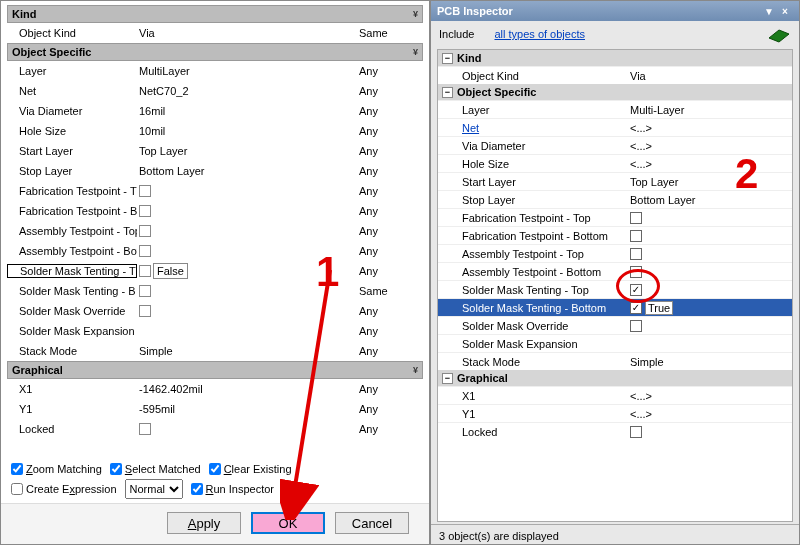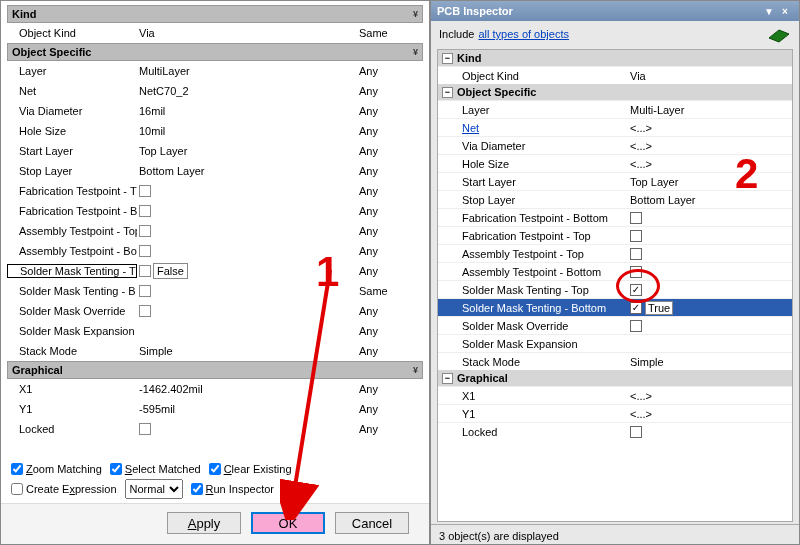--- a/index.html
+++ b/index.html
@@ -146,21 +146,21 @@
     font-weight: bold;
     font-size: 11px;
   }
   .panel-titlebar .spacer { flex: 1; }
   .panel-titlebar .pbtn { width: 16px; text-align: center; font-size: 10px; }
   .panel-include {
     background: #e8e8e8;
     padding: 3px 8px;
     display: flex;
     align-items: center;
-    gap: 4px;
+    gap: 20px;
   }
   .panel-include a { color: #0040c0; text-decoration: underline; }
   .panel-include .pcb-icon {
     margin-left: auto;
     width: 24px; height: 20px;
   }
   .pgrid {
     flex: 1;
     overflow: auto;
     margin: 2px 6px;
@@ -473,27 +473,27 @@
         </div>
       <div class="prow">
           <span class="pc1">Start Layer</span>
           <span class="pc2">Top Layer</span>
         </div>
       <div class="prow">
           <span class="pc1">Stop Layer</span>
           <span class="pc2">Bottom Layer</span>
         </div>
       <div class="prow">
+          <span class="pc1">Fabrication Testpoint - Top</span>
+          <span class="pc2">
+            <span class="pchk"></span>
+          </span>
+        </div>
+      <div class="prow">
           <span class="pc1">Fabrication Testpoint - Bottom</span>
-          <span class="pc2">
-            <span class="pchk"></span>
-          </span>
-        </div>
-      <div class="prow">
-          <span class="pc1">Fabrication Testpoint - Top</span>
           <span class="pc2">
             <span class="pchk"></span>
           </span>
         </div>
       <div class="prow">
           <span class="pc1">Assembly Testpoint - Top</span>
           <span class="pc2">
             <span class="pchk"></span>
           </span>
         </div>

